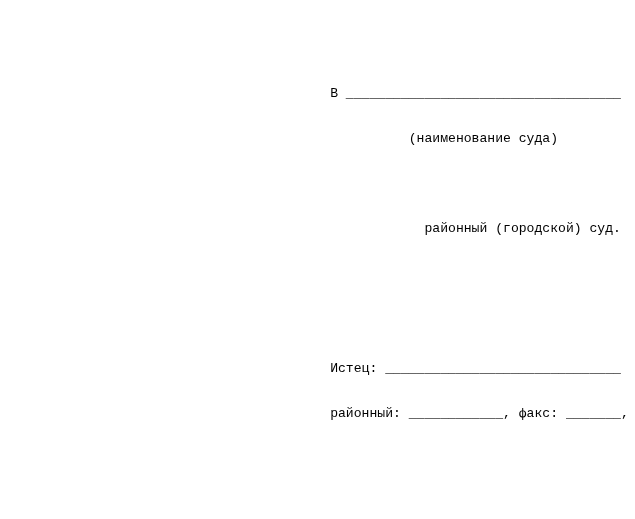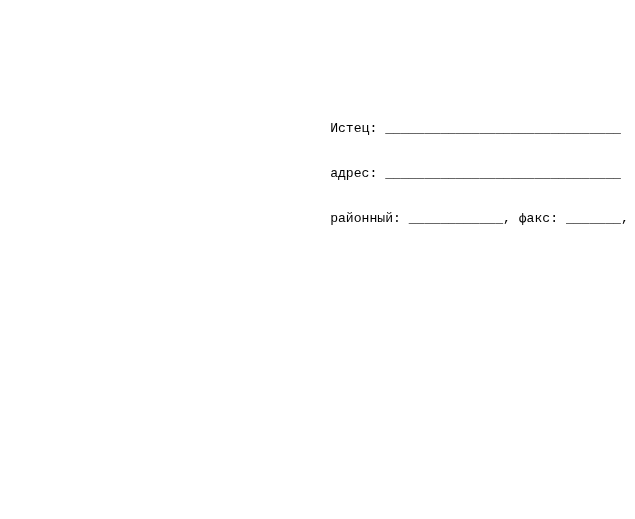--- a/index.html
+++ b/index.html
@@ -18,24 +18,29 @@
     overflow: hidden;
   }
   .ln { height: 15px; }
   .blk-plaintiff { margin-top: 20px; }
 </style>
 </head>
 <body>
 
 <div class="page">
 
+  <div class="blk blk-court">
+    <div class="ln">                                         В ___________________________________</div>
+    <div class="ln">                                                   (наименование суда)</div>
+    <div class="ln"></div>
+    <div class="ln">                                                     районный (городской) суд.</div>
+  </div>
 
   <div class="blk blk-plaintiff">
     <div class="ln">                                         Истец: ______________________________</div>
-    <div class="ln">                                         адрес: ______________________________</div>
     <div class="ln">                                         районный: ____________, факс: _______,</div>
   </div>
 
   
 
   
 
   
 
   

